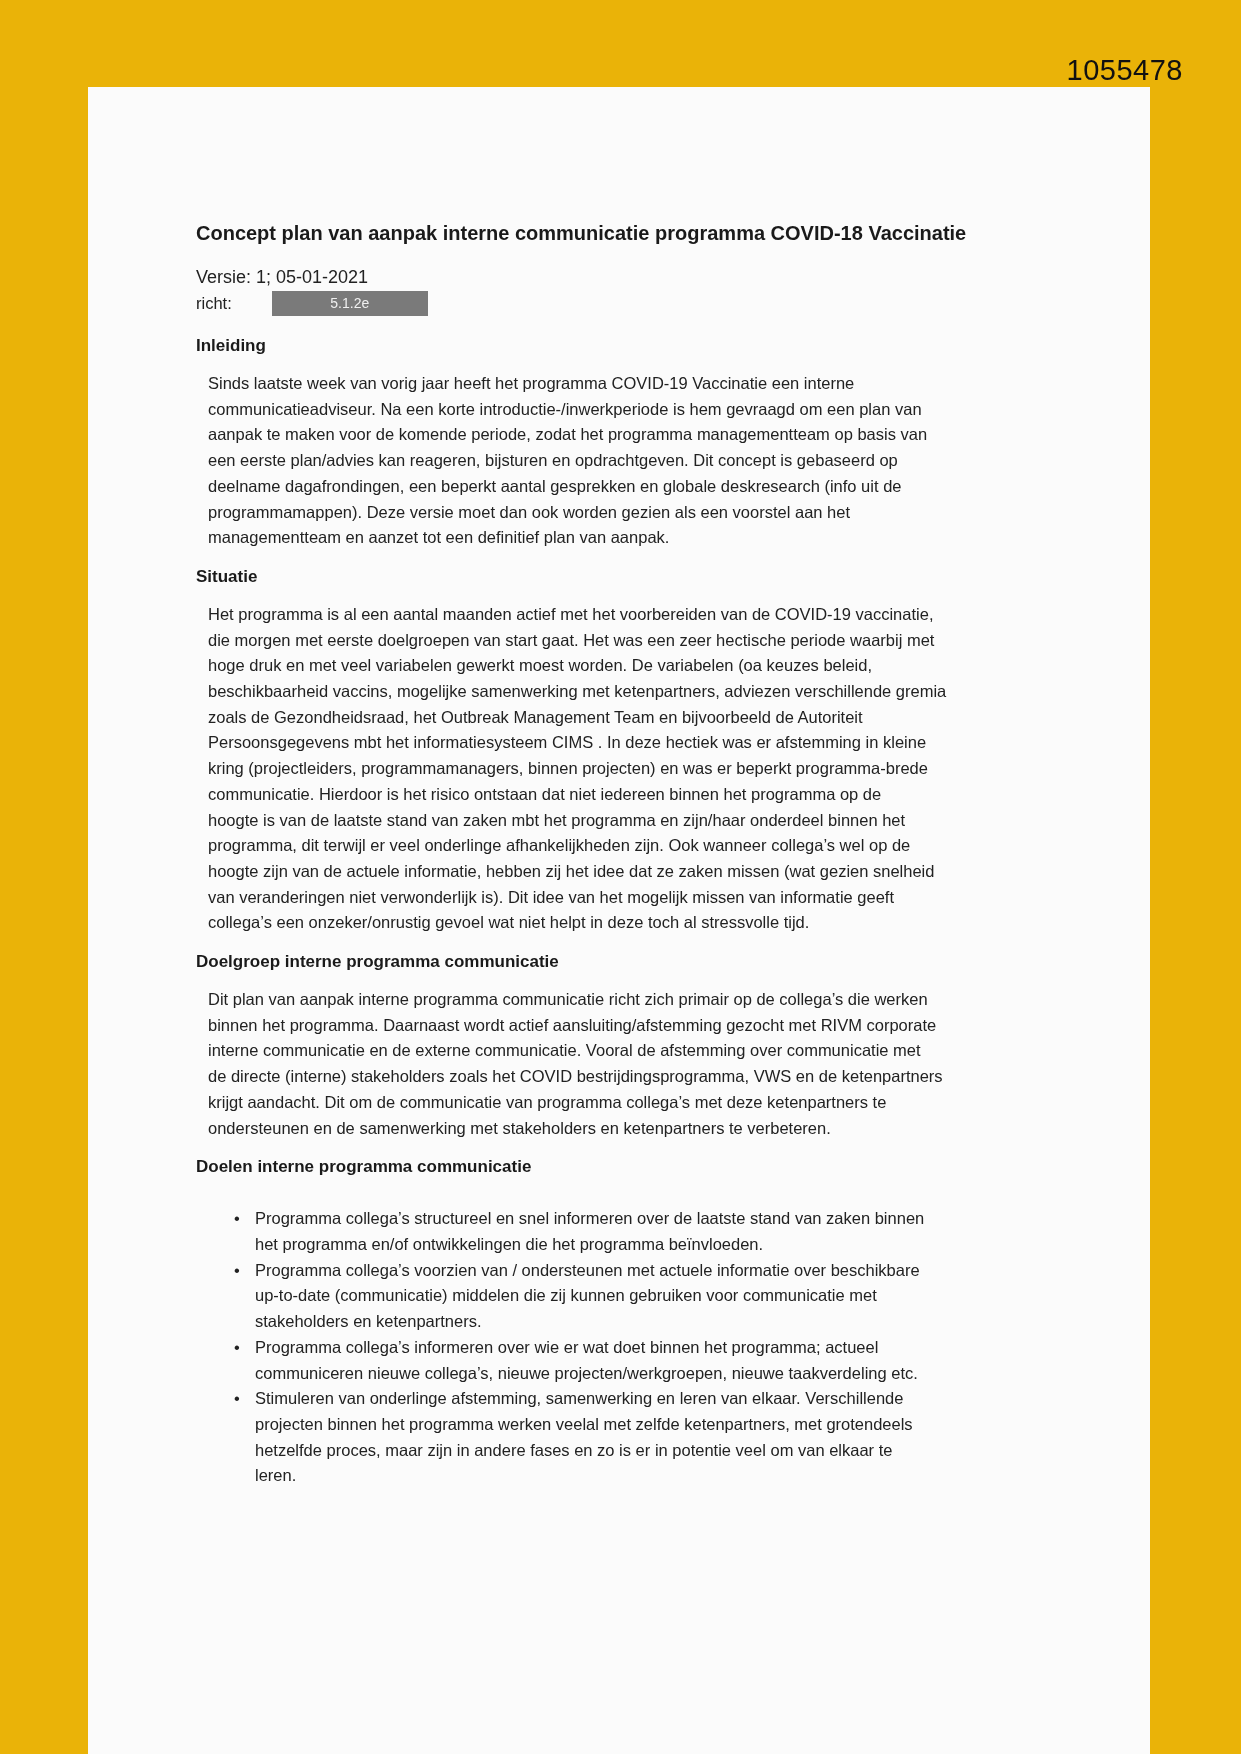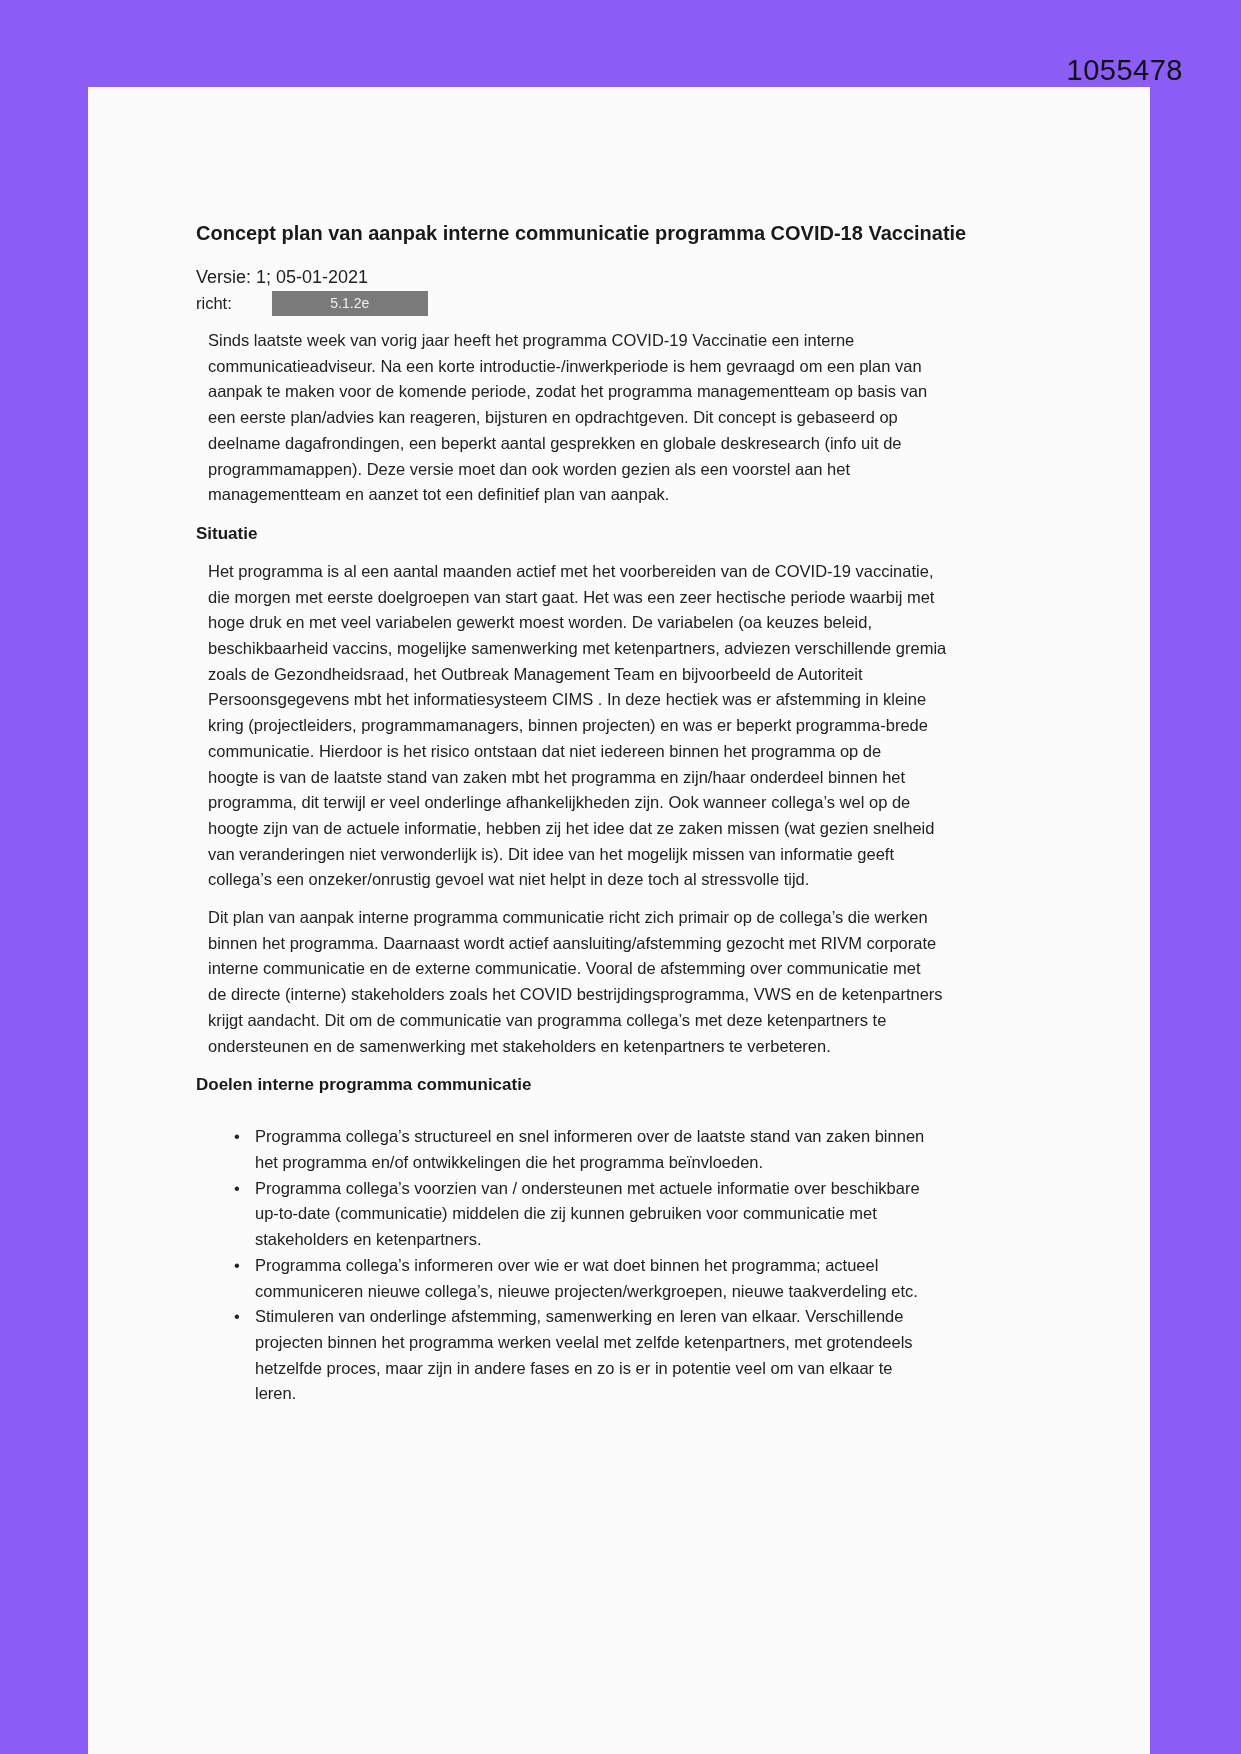--- a/index.html
+++ b/index.html
@@ -1,20 +1,20 @@
 <!DOCTYPE html>
 <html><head>
 <meta charset="utf-8">
 <style>
   html, body { margin: 0; padding: 0; background: #ffffff; }
   .page {
     position: relative;
     width: 1241px;
     height: 1754px;
-    background: #8b5cf6;
+    background: #eab308;
     overflow: hidden;
     font-family: "Liberation Sans", "DejaVu Sans", sans-serif;
     color: #222222;
   }
   .scan-bg {
     position: absolute;
     left: 88px;
     top: 87px;
     width: 1062px;
     height: 1667px;
@@ -110,20 +110,21 @@
     <h1 class="title">Concept plan van aanpak interne communicatie programma COVID-18 Vaccinatie</h1>
 
     <p class="meta-line">Versie: 1; 05-01-2021</p>
 
     <div class="author-row">
       <span>richt:</span>
       <span class="redaction">5.1.2e</span>
     </div>
 
     <section class="first">
+      <h2 class="section-heading">Inleiding</h2>
       <p class="body-text">Sinds laatste week van vorig jaar heeft het programma COVID-19 Vaccinatie een interne
 communicatieadviseur. Na een korte introductie-/inwerkperiode is hem gevraagd om een plan van
 aanpak te maken voor de komende periode, zodat het programma managementteam op basis van
 een eerste plan/advies kan reageren, bijsturen en opdrachtgeven. Dit concept is gebaseerd op
 deelname dagafrondingen, een beperkt aantal gesprekken en globale deskresearch (info uit de
 programmamappen). Deze versie moet dan ook worden gezien als een voorstel aan het
 managementteam en aanzet tot een definitief plan van aanpak.</p>
     </section>
 
     <section>
@@ -137,20 +138,21 @@
 kring (projectleiders, programmamanagers, binnen projecten) en was er beperkt programma-brede
 communicatie. Hierdoor is het risico ontstaan dat niet iedereen binnen het programma op de
 hoogte is van de laatste stand van zaken mbt het programma en zijn/haar onderdeel binnen het
 programma, dit terwijl er veel onderlinge afhankelijkheden zijn. Ook wanneer collega’s wel op de
 hoogte zijn van de actuele informatie, hebben zij het idee dat ze zaken missen (wat gezien snelheid
 van veranderingen niet verwonderlijk is). Dit idee van het mogelijk missen van informatie geeft
 collega’s een onzeker/onrustig gevoel wat niet helpt in deze toch al stressvolle tijd.</p>
     </section>
 
     <section>
+      <h2 class="section-heading">Doelgroep interne programma communicatie</h2>
       <p class="body-text">Dit plan van aanpak interne programma communicatie richt zich primair op de collega’s die werken
 binnen het programma. Daarnaast wordt actief aansluiting/afstemming gezocht met RIVM corporate
 interne communicatie en de externe communicatie. Vooral de afstemming over communicatie met
 de directe (interne) stakeholders zoals het COVID bestrijdingsprogramma, VWS en de ketenpartners
 krijgt aandacht. Dit om de communicatie van programma collega’s met deze ketenpartners te
 ondersteunen en de samenwerking met stakeholders en ketenpartners te verbeteren.</p>
     </section>
 
     <section>
       <h2 class="section-heading">Doelen interne programma communicatie</h2>

